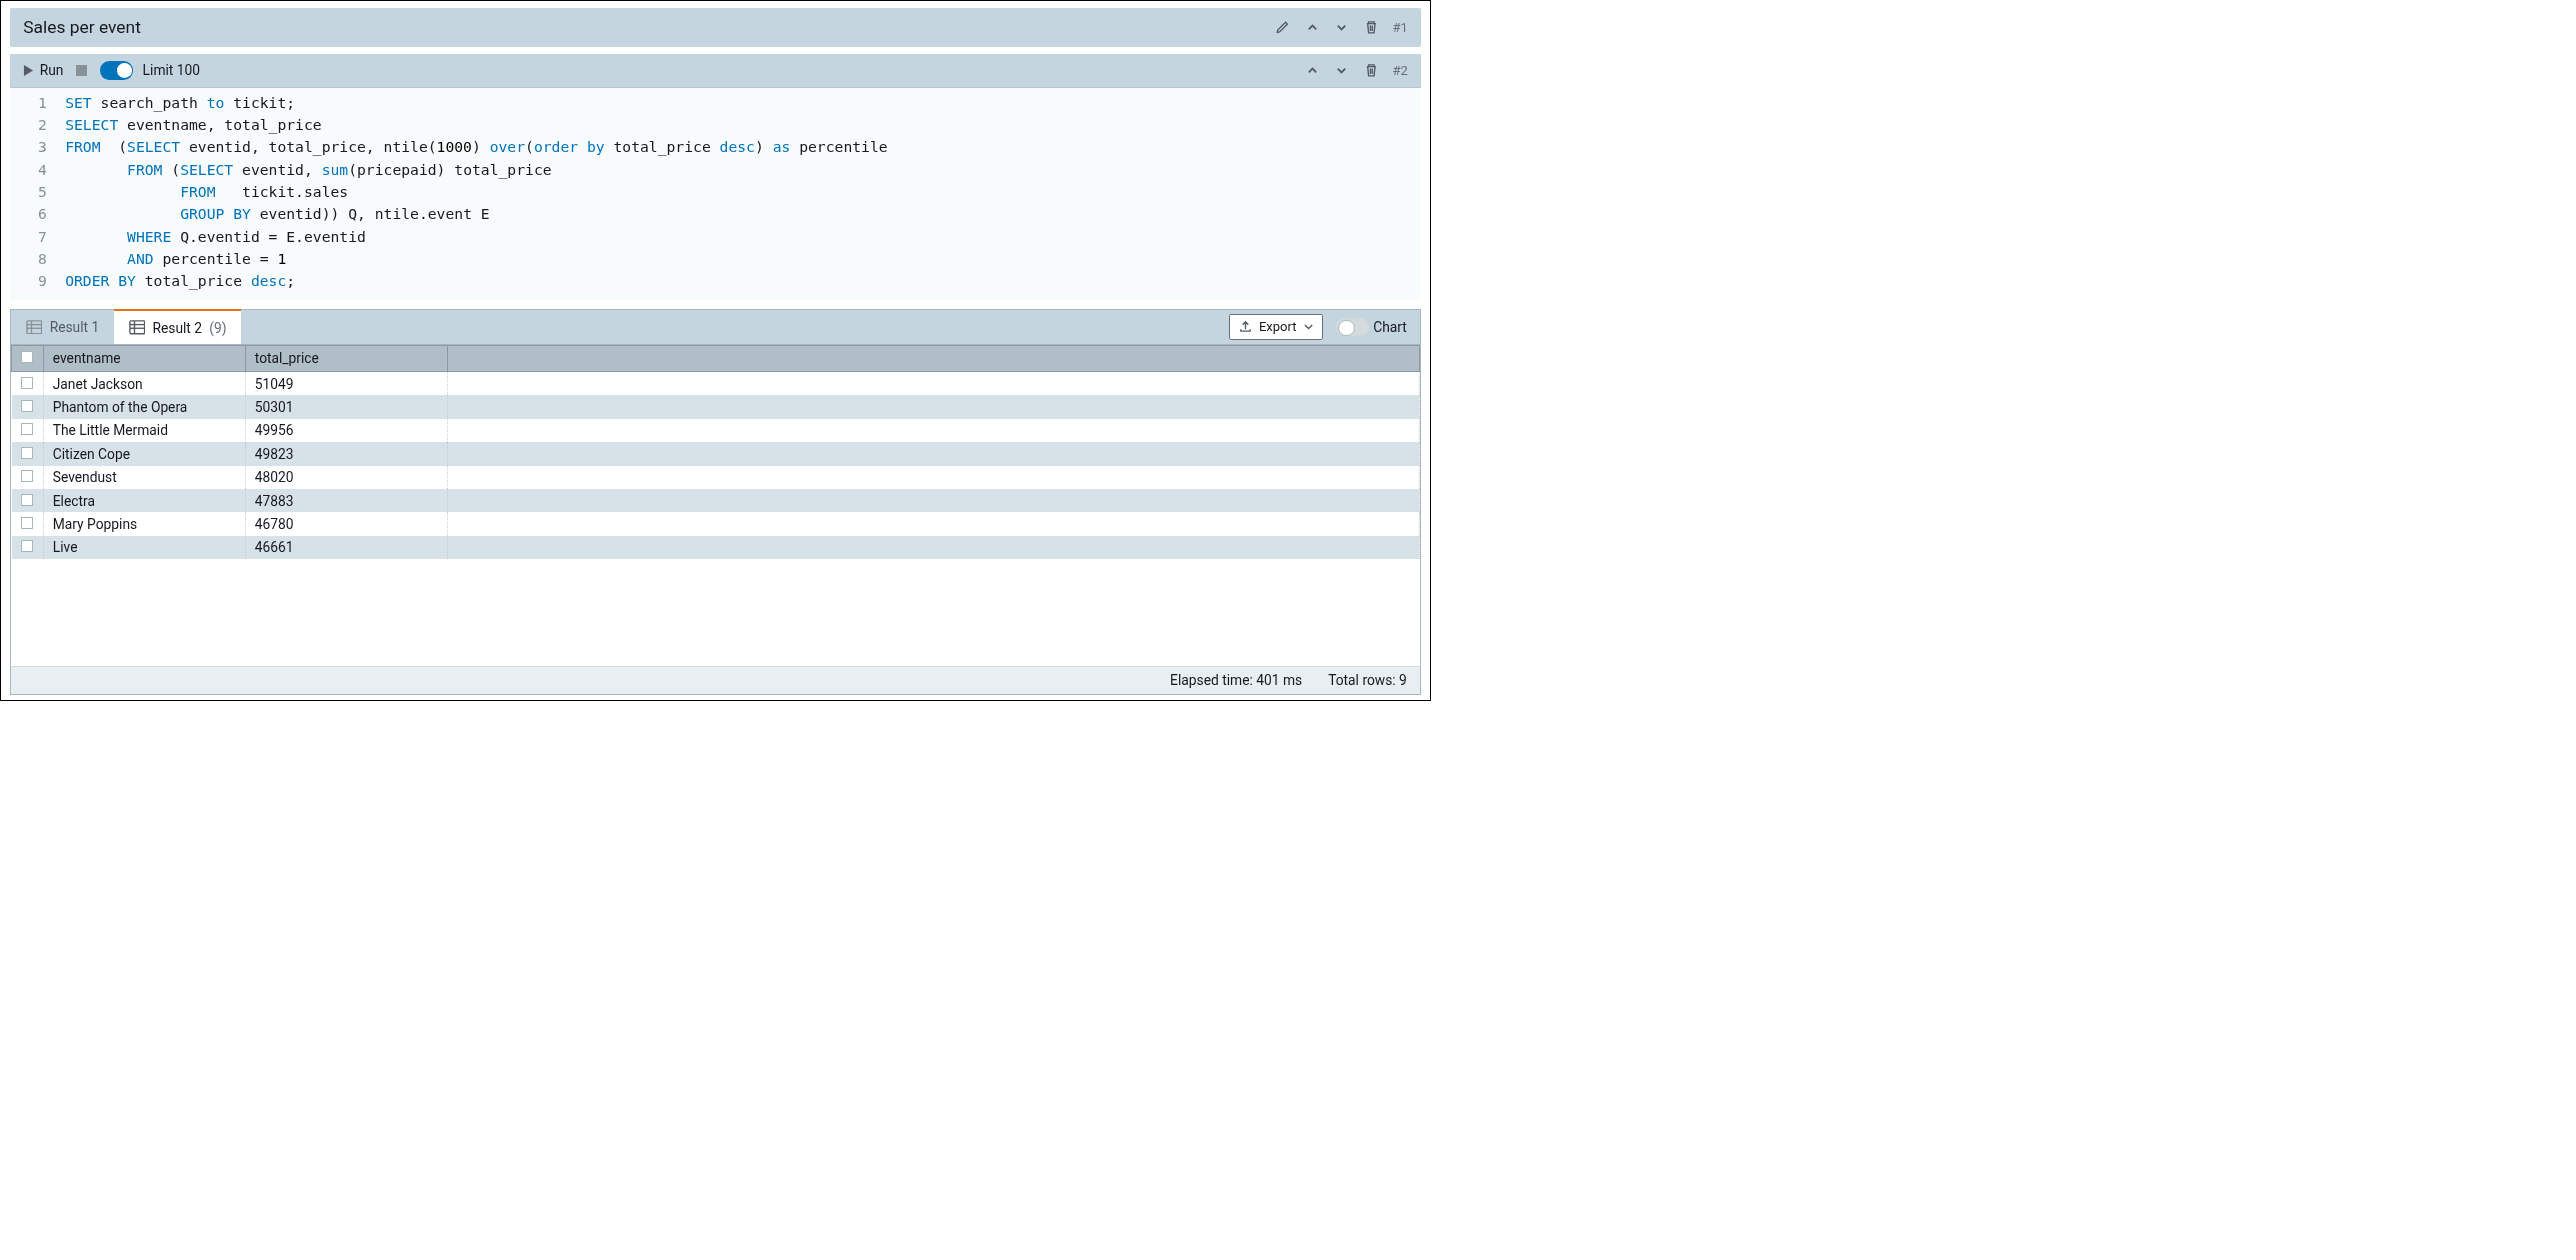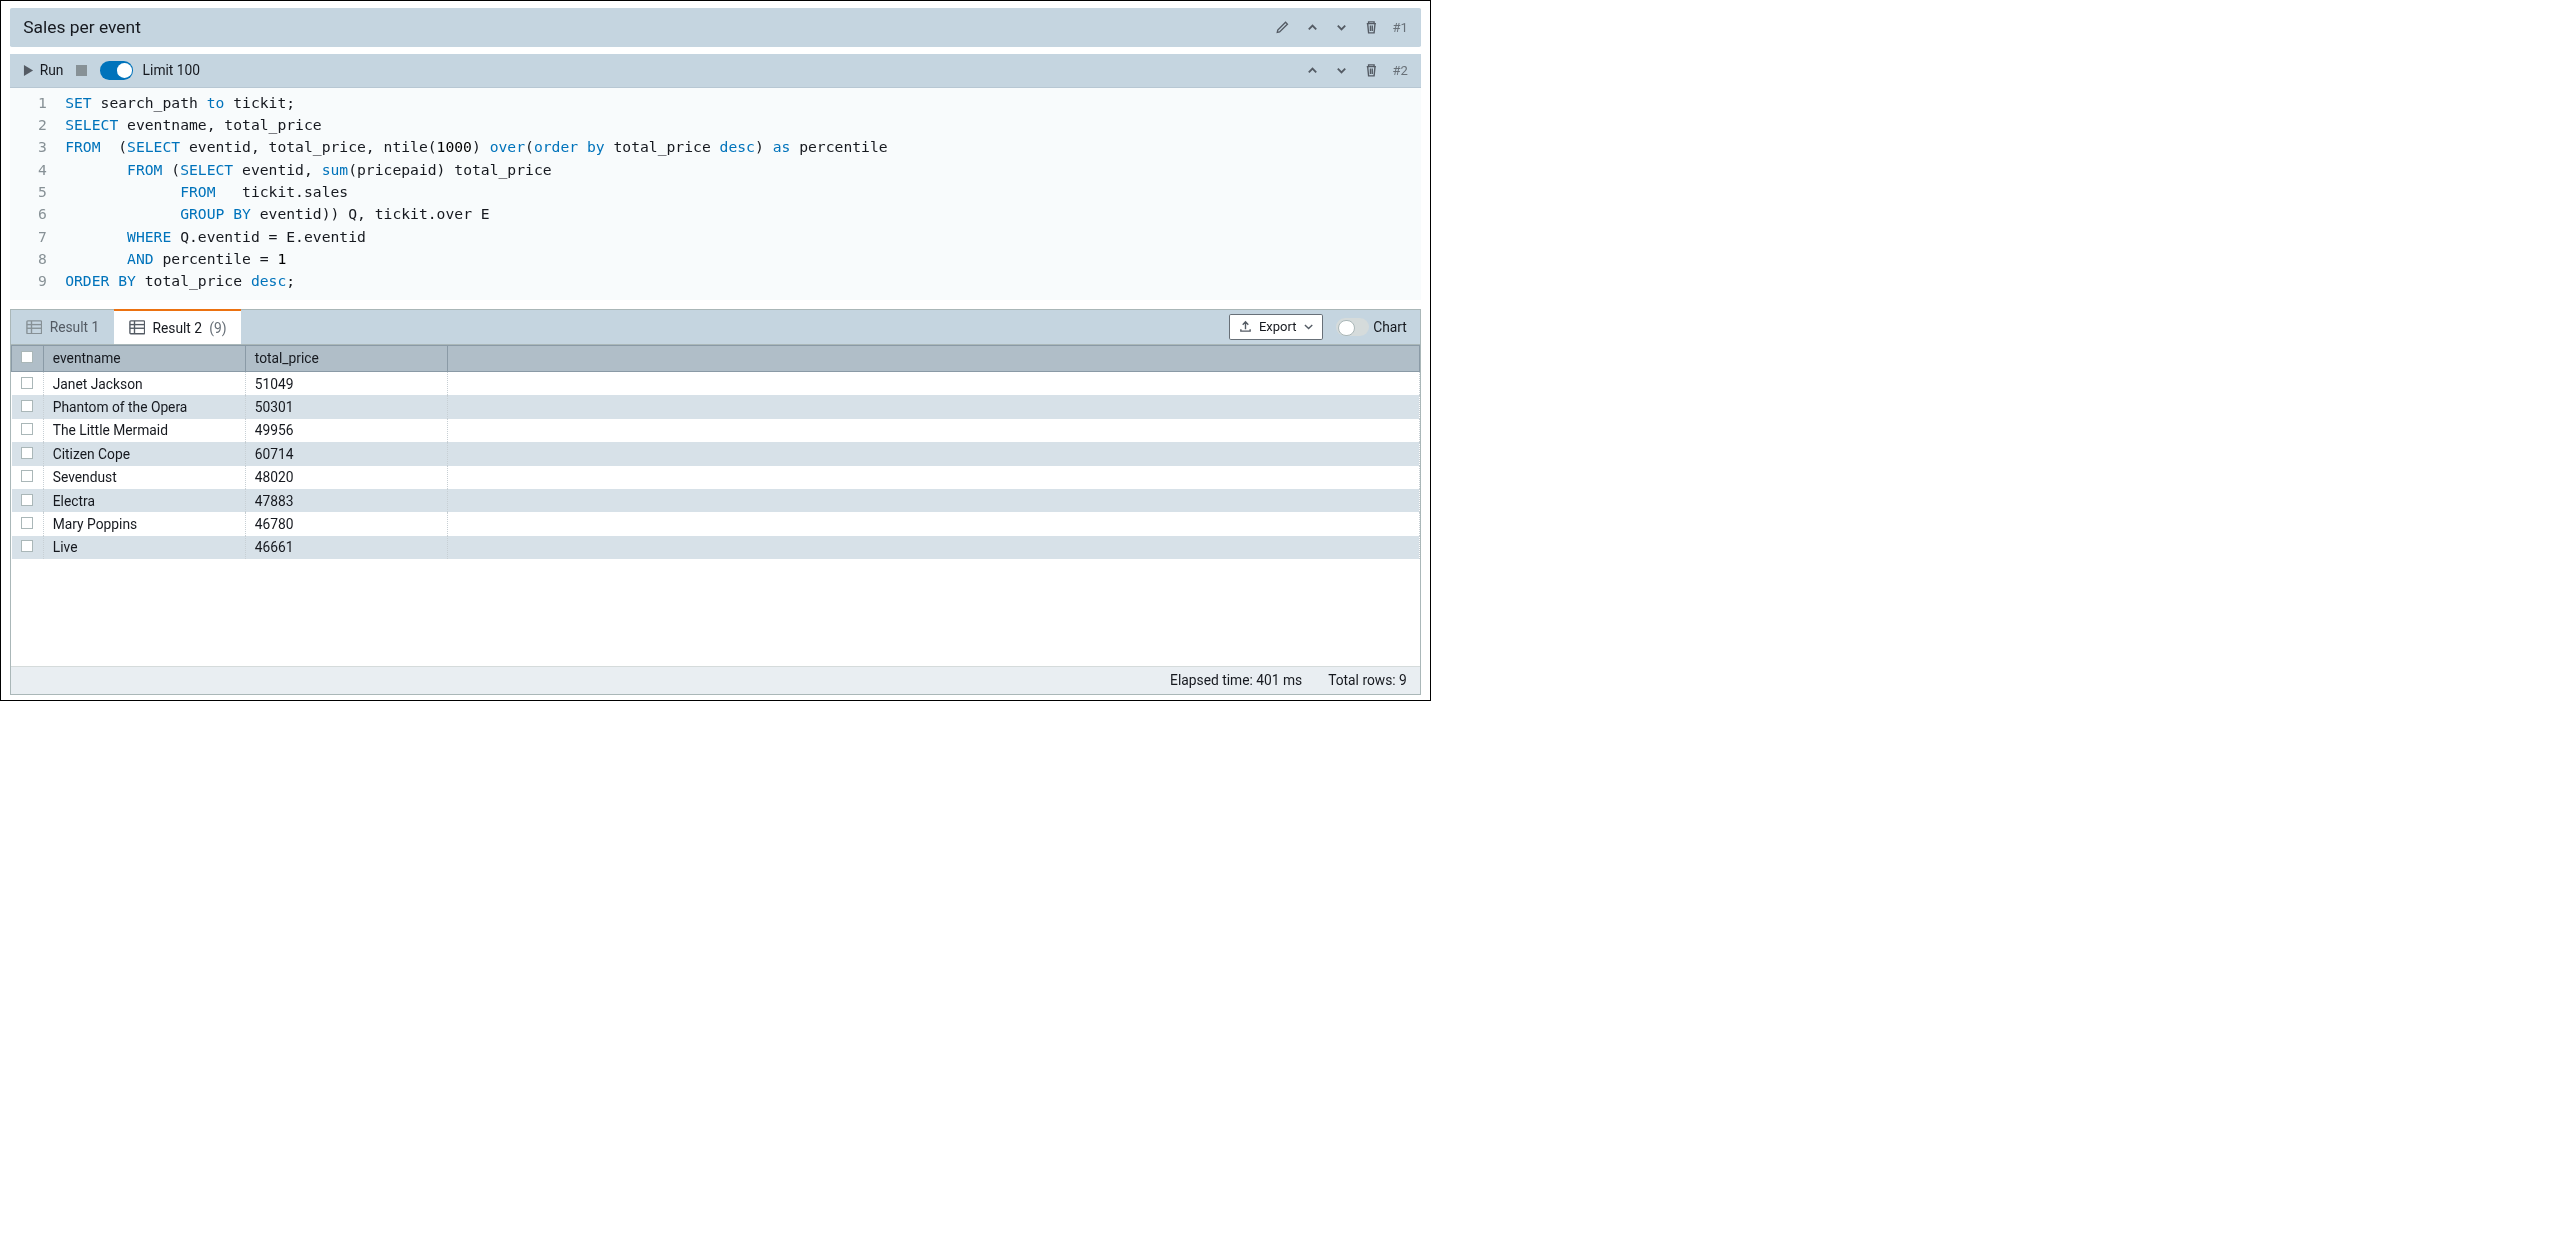--- a/index.html
+++ b/index.html
@@ -354,21 +354,21 @@
       <div class="code-line">
         <div class="gutter">4</div>
         <div class="code"><span class="pn">       </span><span class="kw">FROM</span><span class="pn"> (</span><span class="kw">SELECT</span><span class="pn"> eventid, </span><span class="kw">sum</span><span class="pn">(pricepaid) total_price</span></div>
       </div>
       <div class="code-line">
         <div class="gutter">5</div>
         <div class="code"><span class="pn">             </span><span class="kw">FROM</span><span class="pn">   tickit.sales</span></div>
       </div>
       <div class="code-line">
         <div class="gutter">6</div>
-        <div class="code"><span class="pn">             </span><span class="kw">GROUP BY</span><span class="pn"> eventid)) Q, tickit.over E</span></div>
+        <div class="code"><span class="pn">             </span><span class="kw">GROUP BY</span><span class="pn"> eventid)) Q, ntile.event E</span></div>
       </div>
       <div class="code-line">
         <div class="gutter">7</div>
         <div class="code"><span class="pn">       </span><span class="kw">WHERE</span><span class="pn"> Q.eventid = E.eventid</span></div>
       </div>
       <div class="code-line">
         <div class="gutter">8</div>
         <div class="code"><span class="pn">       </span><span class="kw">AND</span><span class="pn"> percentile = </span><span class="num">1</span></div>
       </div>
       <div class="code-line">
@@ -445,21 +445,21 @@
             </tr>
             <tr>
               <td class="chk-col"><span class="chk"></span></td>
               <td class="col-event">The Little Mermaid</td>
               <td class="col-price">49956</td>
               <td></td>
             </tr>
             <tr>
               <td class="chk-col"><span class="chk"></span></td>
               <td class="col-event">Citizen Cope</td>
-              <td class="col-price">60714</td>
+              <td class="col-price">49823</td>
               <td></td>
             </tr>
             <tr>
               <td class="chk-col"><span class="chk"></span></td>
               <td class="col-event">Sevendust</td>
               <td class="col-price">48020</td>
               <td></td>
             </tr>
             <tr>
               <td class="chk-col"><span class="chk"></span></td>

